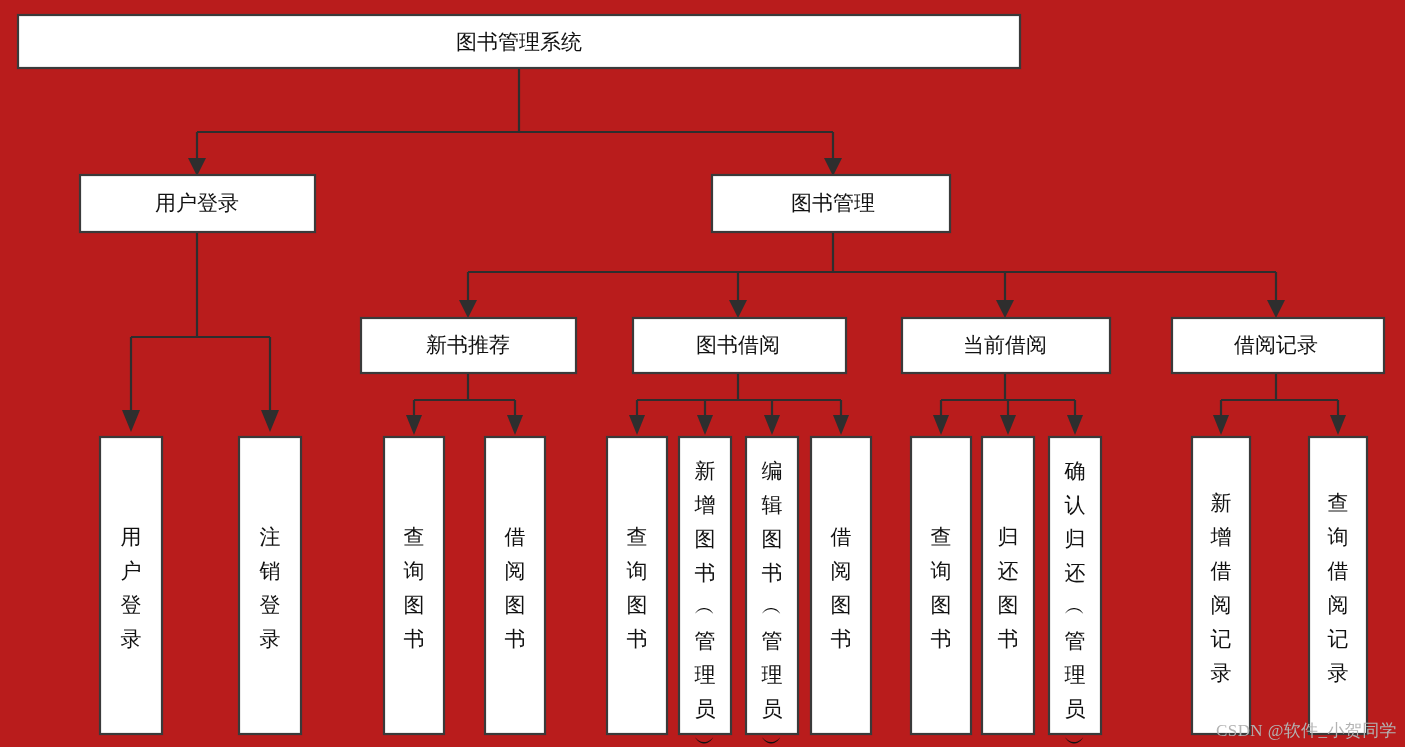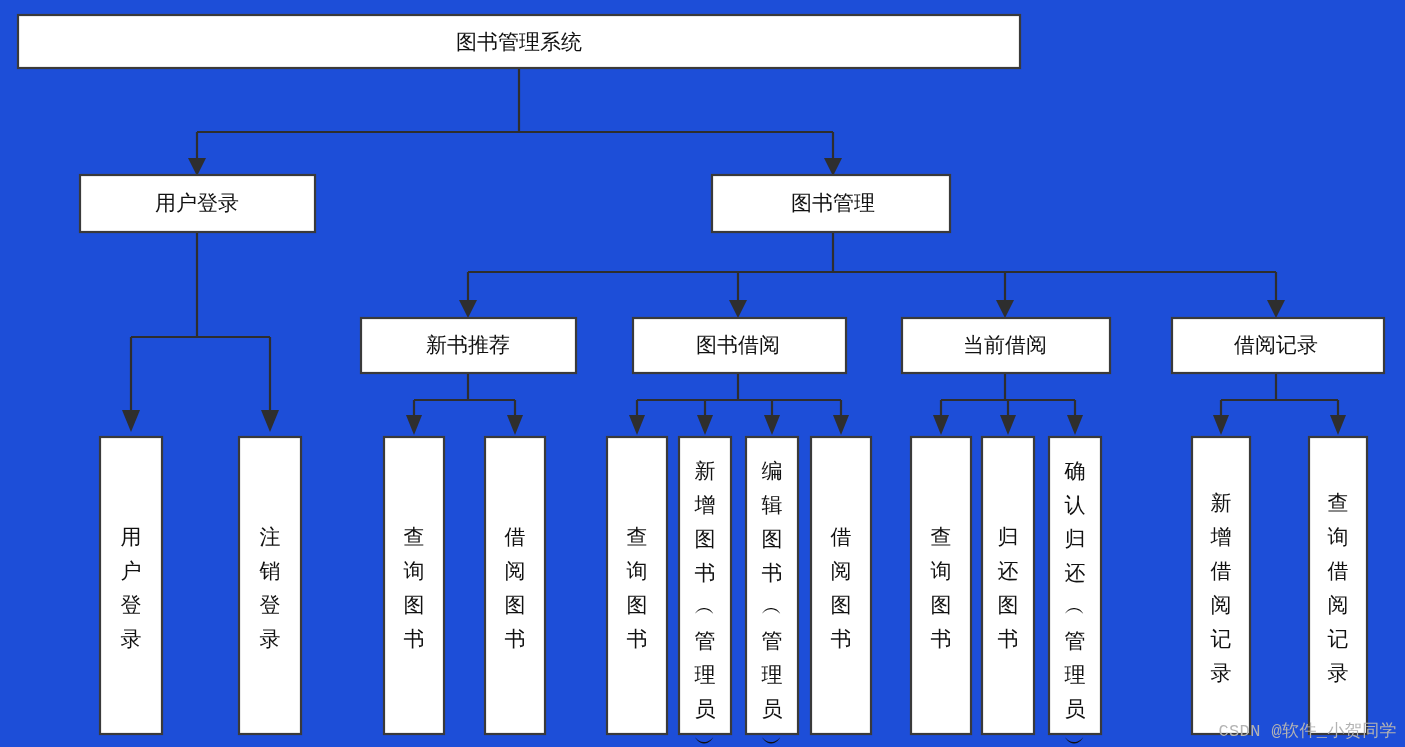--- a/index.html
+++ b/index.html
@@ -12,21 +12,21 @@
     width: 1405px;
     height: 747px;
     font-family: "DejaVu Sans", "Liberation Sans", sans-serif;
     overflow: hidden;
     position: relative;
   }
   #diagram-root {
     position: relative;
     width: 1405px;
     height: 747px;
-    background: #1d4ed8;
+    background: #b91c1c;
   }
   svg#tree-svg {
     position: absolute;
     left: 0;
     top: 0;
     width: 1405px;
     height: 747px;
     display: block;
   }
   .node-box {
@@ -54,21 +54,21 @@
   .node-label-v {
     font-family: "DejaVu Sans", "Liberation Sans", sans-serif;
     font-size: 21px;
     fill: #111111;
     text-anchor: middle;
   }
   .watermark {
     position: absolute;
     right: 8px;
     bottom: 5px;
-    font-family: Liberation Mono, monospace;
+    font-family: Liberation Serif, serif;
     font-size: 17px;
     color: #b3b3b3;
     white-space: nowrap;
     letter-spacing: 0.4px;
     user-select: none;
   }
 </style>
 </head>
 <body>
 

